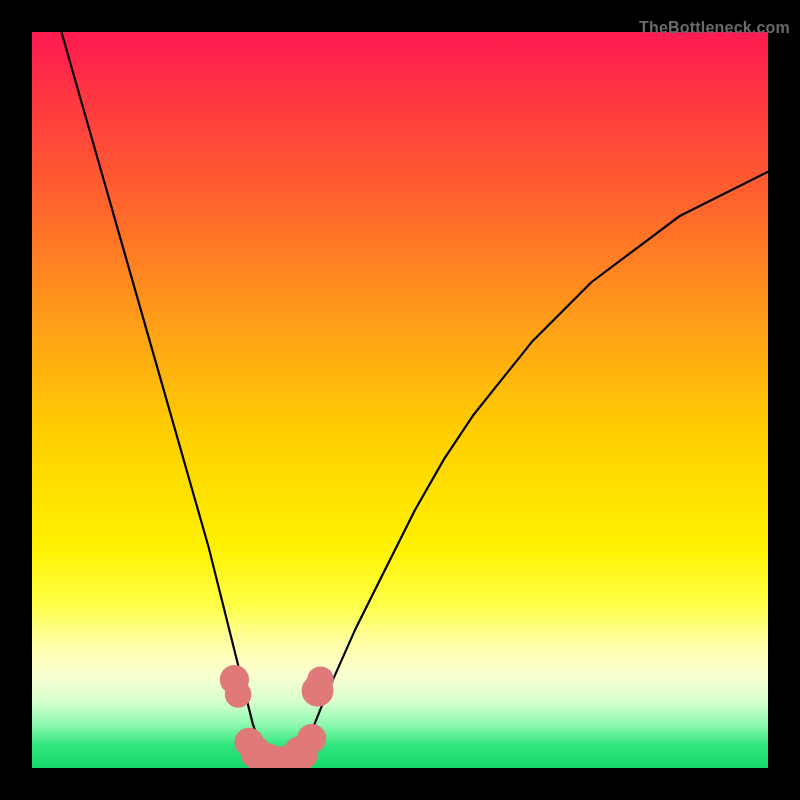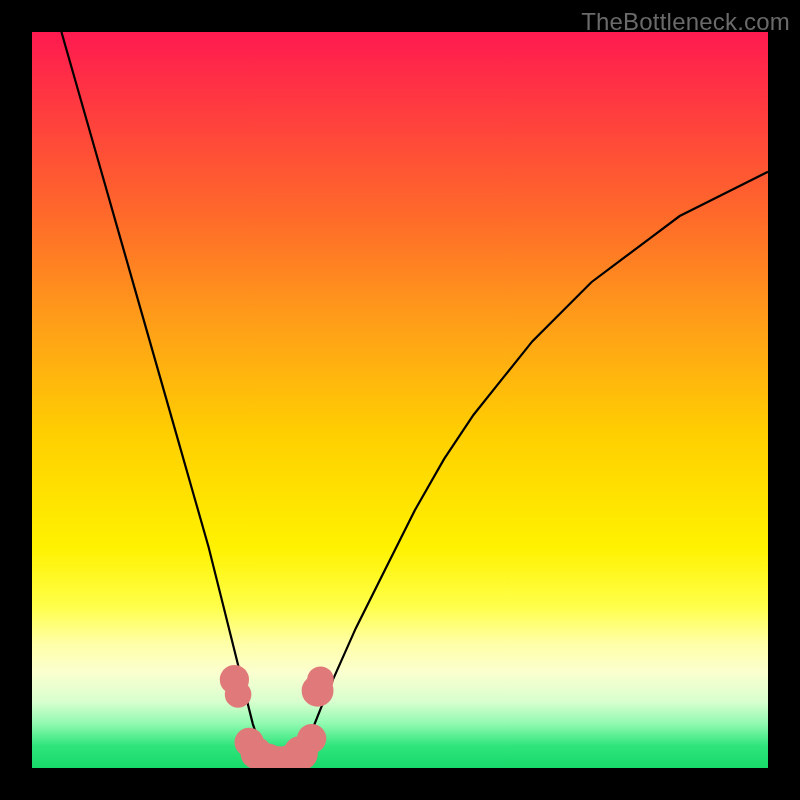--- a/index.html
+++ b/index.html
@@ -42,25 +42,25 @@
       #ffffa6 83%,
       #fbffcf 87%,
       #d8ffcf 91%,
       #90f9b0 94%,
       #2fe57b 97%,
       #17d96a 100%
     );
   }
   .watermark {
     position: absolute;
-    top: 8px;
+    top: 19px;
     right: 10px;
     color: #6a6a6a;
-    font-size: 24px;
-    font-weight: 400;
+    font-size: 16px;
+    font-weight: 700;
     letter-spacing: 0.2px;
     user-select: none;
   }
   svg.curve {
     position: absolute;
     inset: 0;
     width: 736px;
     height: 736px;
   }
 </style>

